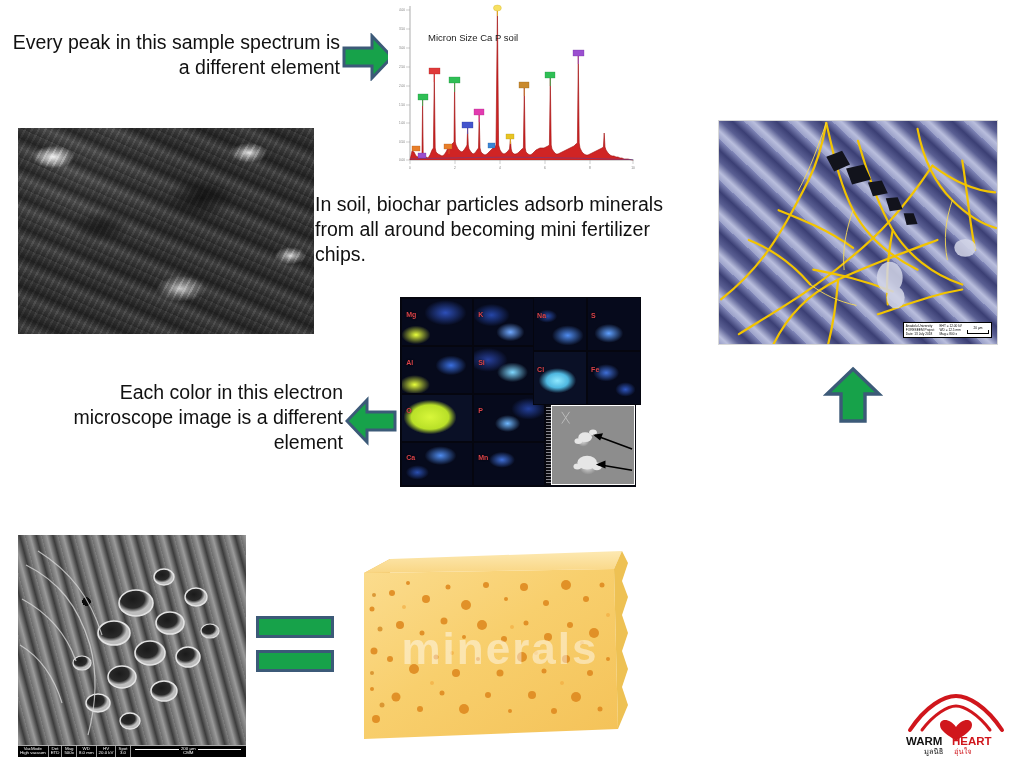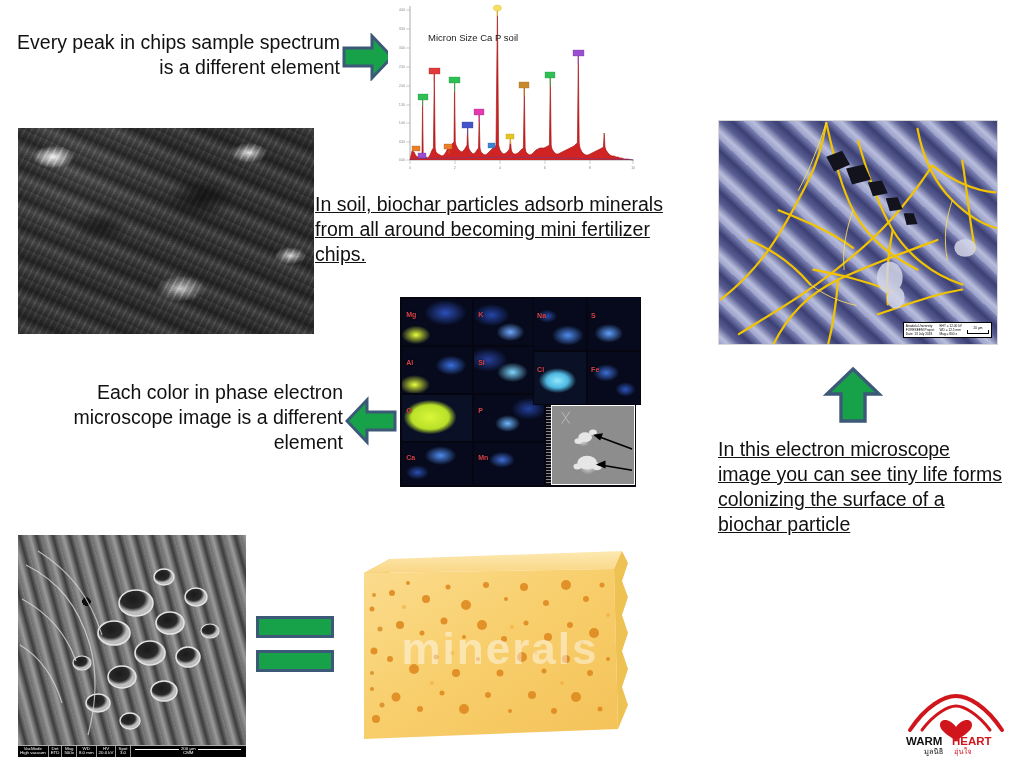--- a/index.html
+++ b/index.html
@@ -12,21 +12,21 @@
   #slide { position: relative; width: 1024px; height: 768px; background: #fff; }
 
   .callout {
     position: absolute;
     color: #111;
     font-size: 19.5px;
     line-height: 1.28;
     font-family: "Liberation Sans", sans-serif;
   }
   .callout.right-al { text-align: right; }
-  .callout.left-al  { text-align: left; text-decoration: underline; }
+  .callout.left-al  { text-align: left; }
 
   
   .arrow { position: absolute; }
   .arrow svg { display: block; width: 100%; height: 100%; }
 
   
   .eqbar {
     position: absolute;
     background: #17a24a;
     border: 3px solid #3c5a78;
@@ -166,21 +166,21 @@
 
   
   .logo { position: absolute; }
   .logo svg { display: block; width: 100%; height: 100%; }
 </style>
 </head>
 <body>
 
 <div id="slide">
 
-  <div class="callout right-al" style="left:8px; top:30px; width:332px;">Every peak in chips sample spectrum is a different element</div>
+  <div class="callout right-al" style="left:8px; top:30px; width:332px;">Every peak in this sample spectrum is a different element</div>
 
   <div class="arrow" style="left:342px; top:33px; width:52px; height:48px;">
     <svg viewBox="0 0 52 48" preserveAspectRatio="none">
       <polygon points="2,15 30,15 30,3 50,24 30,45 30,33 2,33" fill="#17a24a" stroke="#3c5a78" stroke-width="3" stroke-linejoin="miter"></polygon>
     </svg>
   </div>
 
   <div class="chart" style="left:388px; top:2px; width:250px; height:172px;">
     <svg viewBox="0 0 250 172" preserveAspectRatio="none">
 
@@ -346,21 +346,21 @@
         <div>WD = 12.5 mm</div>
         <div>Mag = 800 x</div>
       </div>
       <div class="scalebar">
         <div>20 µm</div>
         <div class="bar"></div>
       </div>
     </div>
   </div>
 
-  <div class="callout right-al" style="left:25px; top:380px; width:318px;">Each color in phase electron microscope image is a different element</div>
+  <div class="callout right-al" style="left:25px; top:380px; width:318px;">Each color in this electron microscope image is a different element</div>
 
   <div class="arrow" style="left:345px; top:396px; width:52px; height:50px;">
     <svg viewBox="0 0 52 50" preserveAspectRatio="none">
       <polygon points="50,16 22,16 22,4 2,25 22,46 22,34 50,34" fill="#17a24a" stroke="#3c5a78" stroke-width="3" stroke-linejoin="miter"></polygon>
     </svg>
   </div>
 
   <div class="imgbox elemmap" style="left:400px; top:297px; width:236px; height:190px;">
 
     <div class="emcell" style="left:2px; top:2px; width:70px; height:46px;
@@ -450,21 +450,20 @@
       <path d="M10,6 L18,18 M18,6 L10,18" stroke="#bbb" stroke-width="1" fill="none"></path>
     </svg>
   </div>
 
   <div class="arrow" style="left:823px; top:366px; width:60px; height:58px;">
     <svg viewBox="0 0 60 58" preserveAspectRatio="none">
       <polygon points="30,3 56,28 42,28 42,55 18,55 18,28 4,28" fill="#17a24a" stroke="#3c5a78" stroke-width="3.4" stroke-linejoin="miter"></polygon>
     </svg>
   </div>
 
-  <div class="callout left-al" style="left:718px; top:437px; width:290px;">In this electron microscope image you can see tiny life forms colonizing the surface of a biochar particle</div>
 
   <div class="imgbox sem-honey" style="left:18px; top:535px; width:228px; height:222px;">
     <div class="pores">
       <svg viewBox="0 0 228 222" preserveAspectRatio="none">
         <defs>
           <radialGradient id="pg" cx="40%" cy="35%">
             <stop offset="0%" stop-color="#1a1a1a"></stop>
             <stop offset="70%" stop-color="#2a2a2a"></stop>
             <stop offset="100%" stop-color="#bdbdbd"></stop>
           </radialGradient>

